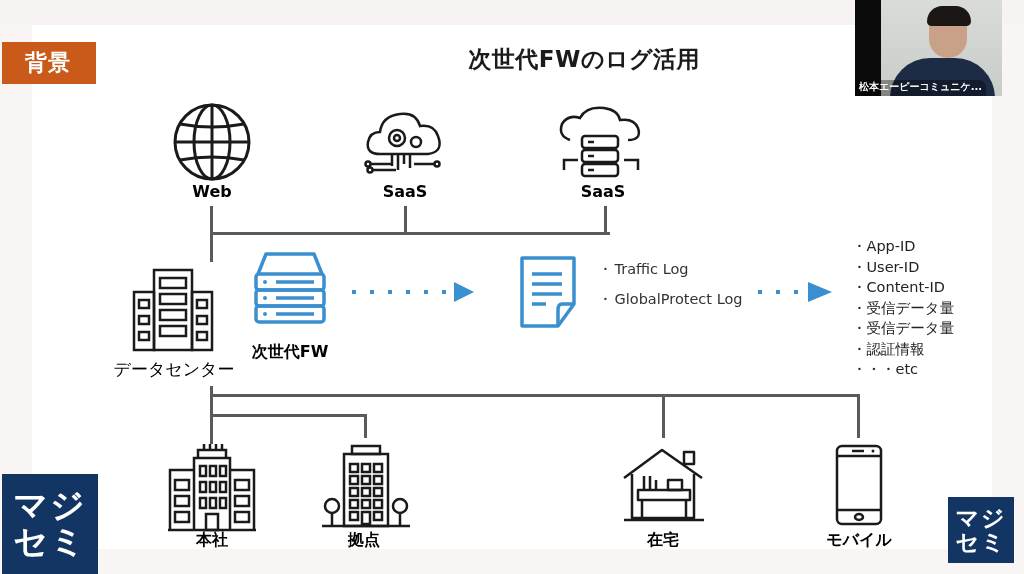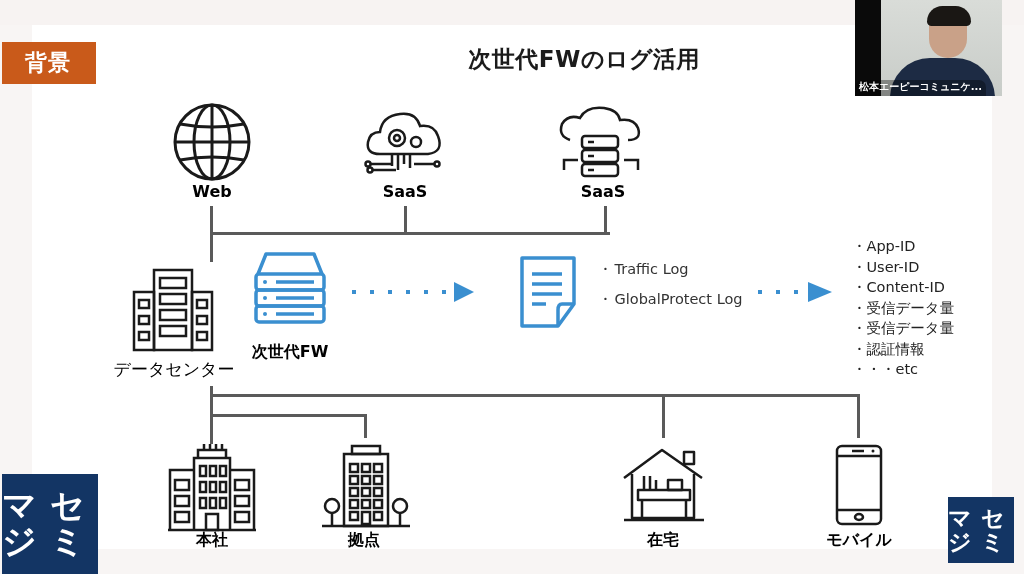--- a/index.html
+++ b/index.html
@@ -40,21 +40,21 @@
   .label {
     position:absolute; font-size:16px; font-weight:bold; color:#000000; text-align:center; white-space:nowrap;
   }
   .line { position:absolute; background:#5a5a5a; }
   .loglist { position:absolute; left:598px; top:254px; font-size:14.5px; color:#333; line-height:30px; }
   .loglist .item::before { content:"・"; margin-right:2px; }
   .attrlist { position:absolute; left:852px; top:236px; font-size:14.5px; color:#222; line-height:20.5px; }
   .attrlist .item::before { content:"・"; margin-right:0px; }
   .logo {
     position:absolute; background:#133564; color:#fff; font-weight:bold;
-    display:flex; flex-direction:row; align-items:center; justify-content:center; line-height:1.05;
+    display:flex; flex-direction:column; align-items:center; justify-content:center; line-height:1.05;
   }
   .logo span { display:block; letter-spacing:2px; }
 </style>
 </head>
 <body>
 
 <div class="topband"></div>
 <div class="slide"></div>
 
 <div class="section-tag">背景</div>

